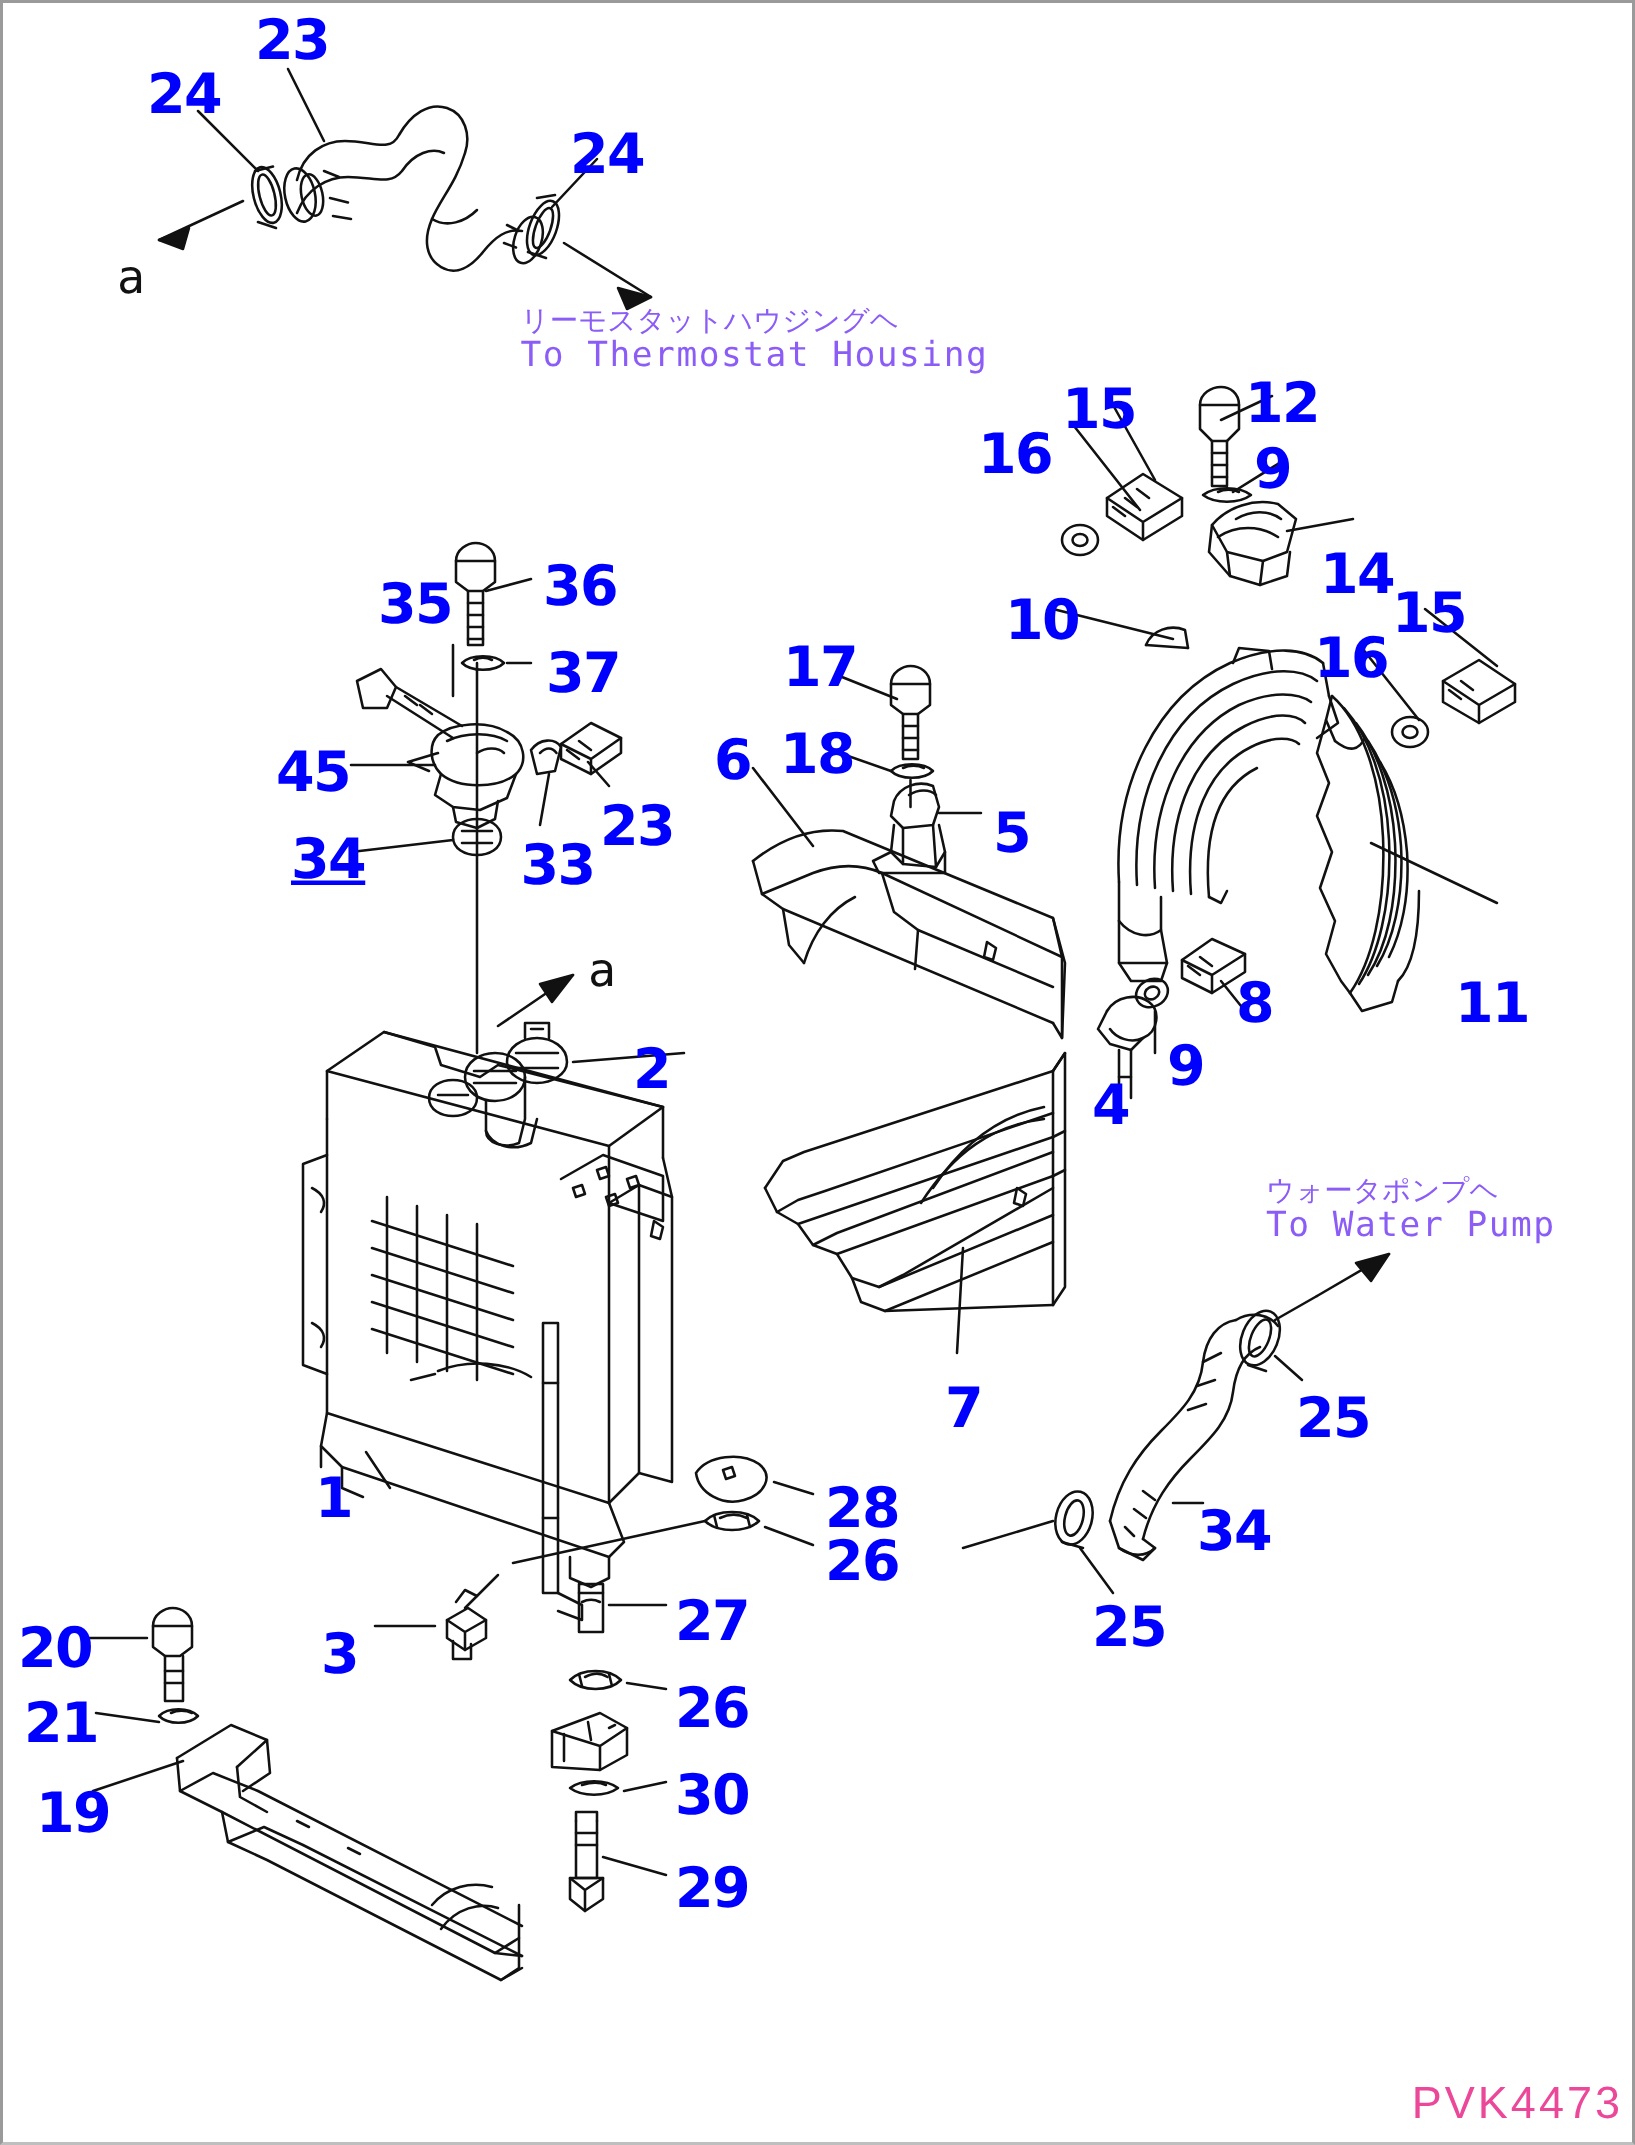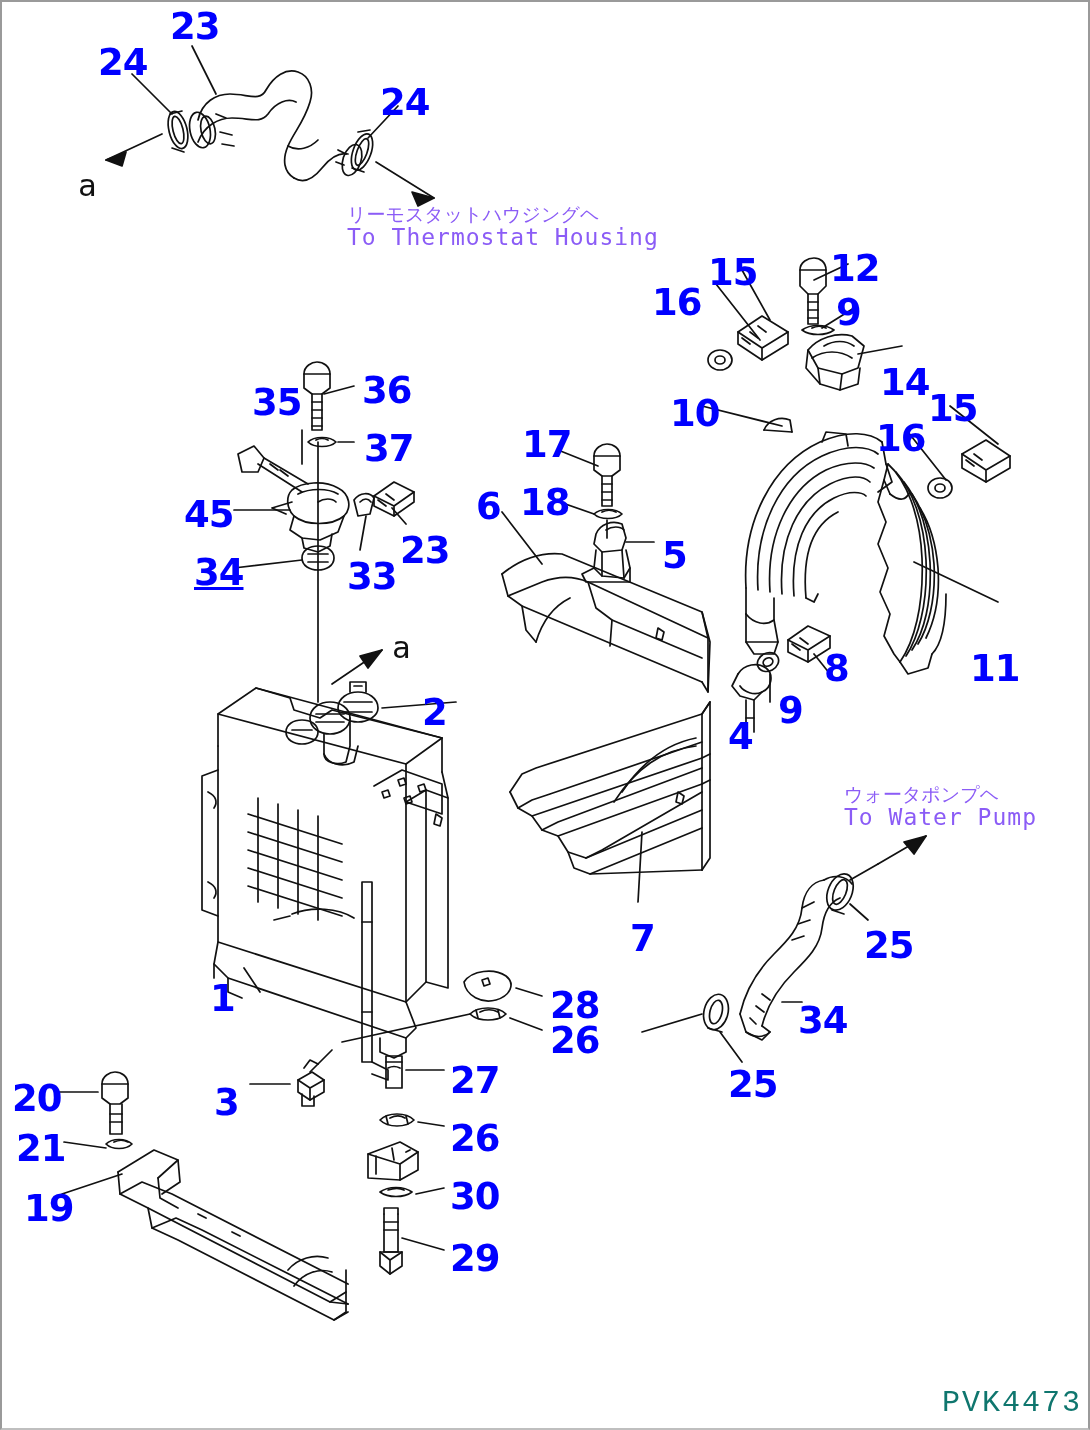--- a/index.html
+++ b/index.html
@@ -29,21 +29,21 @@
   }
   .note{
     position:absolute;color:#8b5cf6;white-space:nowrap;
     font-family:"DejaVu Sans Mono",monospace;
     line-height:1.12;
   }
   .note .jp{display:block;font-size:19px;letter-spacing:0px;}
   .note .en{display:block;font-size:23px;letter-spacing:1px;}
   .dwg{
     position:absolute;right:6px;bottom:8px;
-    color:#0f766e;font-family:Liberation Mono, monospace;
+    color:#ec4899;font-family:Liberation Sans, sans-serif;
     font-size:30px;letter-spacing:2px;white-space:nowrap;margin-top:35px;
   }
 </style>
 </head>
 <body>
 
 <div id="sheet">
 
   <svg id="art" viewBox="0 0 1090 1430">
     <g fill="none" stroke="#111111" stroke-width="1.7" stroke-linecap="round" stroke-linejoin="round">

